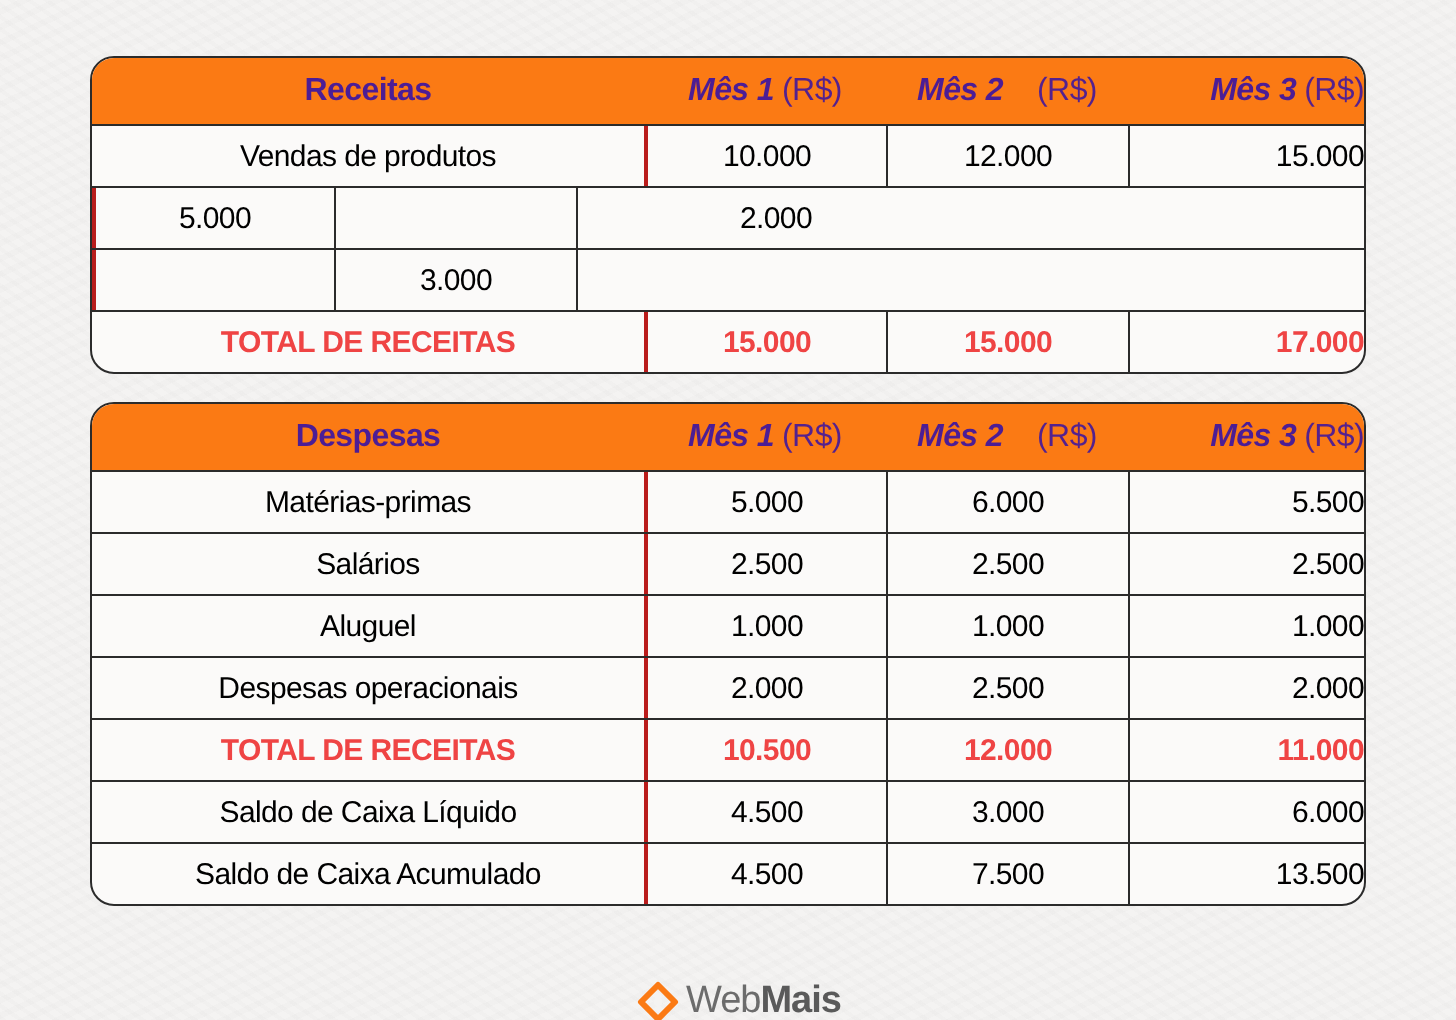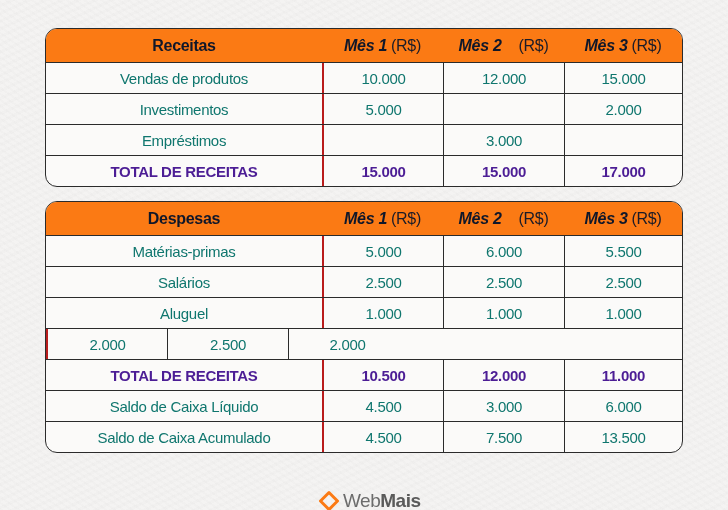--- a/index.html
+++ b/index.html
@@ -17,31 +17,31 @@
     border: 1.5px solid #2b2b2b; border-radius: 12px;
     overflow: hidden; background: #fbfaf9;
     box-sizing: border-box;
   }
   .tbl1 { top: 28px; }
   .tbl2 { top: 201px; }
   .row { display: flex; height: 31px; border-top: 1px solid #2b2b2b; box-sizing: border-box; }
   .row.head { height: 33px; border-top: none; background: #fb7a14; color: #fff; }
   .cell {
     display: flex; align-items: center; justify-content: center;
-    font-size: 15px; color: #0f766e; letter-spacing: -0.3px; box-sizing: border-box;
+    font-size: 15px; color: #000000; letter-spacing: -0.3px; box-sizing: border-box;
   }
   .c0 { width: 276px; }
   .c1 { width: 121px; border-left: 2px solid #b91c1c; }
   .c2 { width: 121px; border-left: 1px solid #2b2b2b; gap: 13px; }
-  .c3 { width: 118px; border-left: 1px solid #2b2b2b; }
-  .head .cell { border-left: none; color: #0f172a; font-size: 16px; }
+  .c3 { width: 118px; border-left: 1px solid #2b2b2b; justify-content: flex-end; }
+  .head .cell { border-left: none; color: #4c1d95; font-size: 16px; }
   .head .c0 { font-weight: bold; }
   .hb { font-weight: bold; font-style: italic; }
   .hl { font-weight: normal; margin-left: 4px; opacity: 0.95; }
-  .bold .cell { font-weight: bold; color: #4c1d95; }
+  .bold .cell { font-weight: bold; color: #ef4444; }
   .logo {
     position: absolute; left: 318px; top: 488px; height: 26px;
     display: flex; align-items: center;
   }
   .logo-text { font-size: 19px; color: #6c6c6c; letter-spacing: -0.5px; margin-left: 3px; }
   .logo-text b { color: #5a5a5a; }
 </style>
 </head>
 <body>
 
@@ -61,27 +61,25 @@
         <span class="hl">(R$)</span>
       </div>
   </div>
   <div class="row">
     <div class="cell c0">Vendas de produtos</div>
     <div class="cell c1">10.000</div>
     <div class="cell c2">12.000</div>
     <div class="cell c3">15.000</div>
   </div>
   <div class="row">
-    <div class="cell c0">Investimentos</div>
     <div class="cell c1">5.000</div>
     <div class="cell c2"></div>
     <div class="cell c3">2.000</div>
   </div>
   <div class="row">
-    <div class="cell c0">Empréstimos</div>
     <div class="cell c1"></div>
     <div class="cell c2">3.000</div>
     <div class="cell c3"></div>
   </div>
   <div class="row bold">
     <div class="cell c0">TOTAL DE RECEITAS</div>
     <div class="cell c1">15.000</div>
     <div class="cell c2">15.000</div>
     <div class="cell c3">17.000</div>
   </div>
@@ -115,20 +113,21 @@
     <div class="cell c2">2.500</div>
     <div class="cell c3">2.500</div>
   </div>
   <div class="row">
     <div class="cell c0">Aluguel</div>
     <div class="cell c1">1.000</div>
     <div class="cell c2">1.000</div>
     <div class="cell c3">1.000</div>
   </div>
   <div class="row">
+    <div class="cell c0">Despesas operacionais</div>
     <div class="cell c1">2.000</div>
     <div class="cell c2">2.500</div>
     <div class="cell c3">2.000</div>
   </div>
   <div class="row bold">
     <div class="cell c0">TOTAL DE RECEITAS</div>
     <div class="cell c1">10.500</div>
     <div class="cell c2">12.000</div>
     <div class="cell c3">11.000</div>
   </div>

